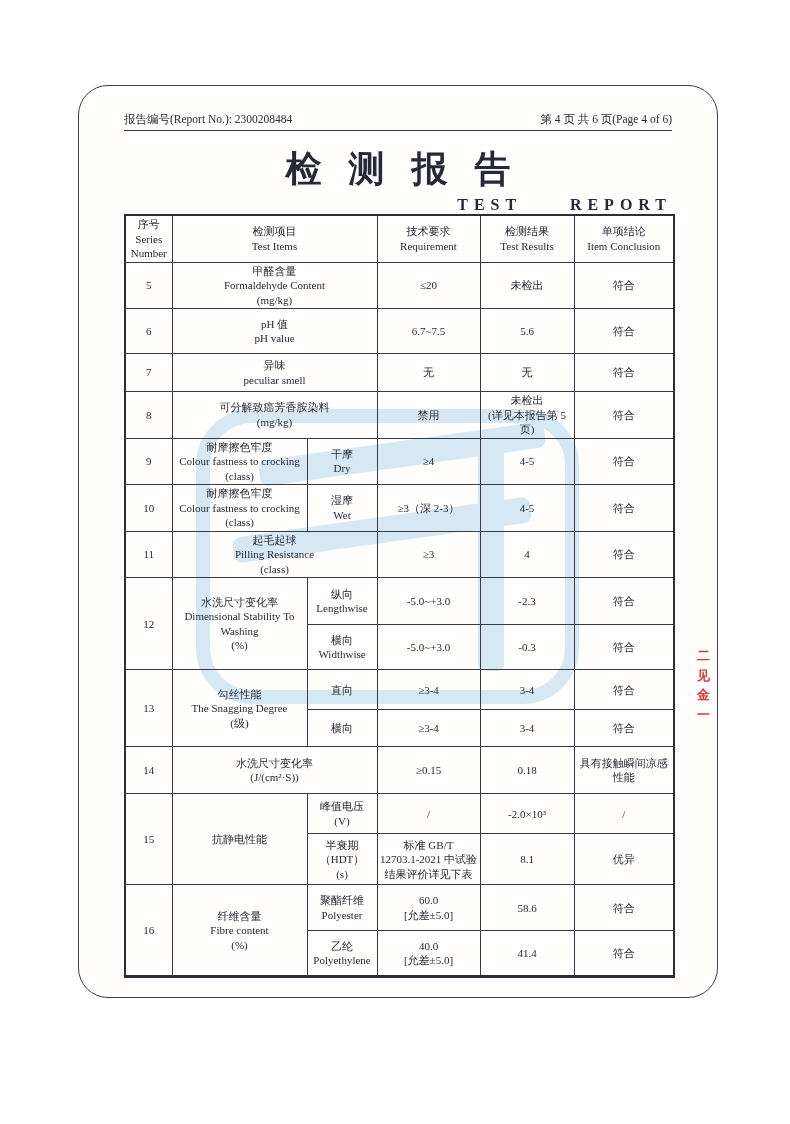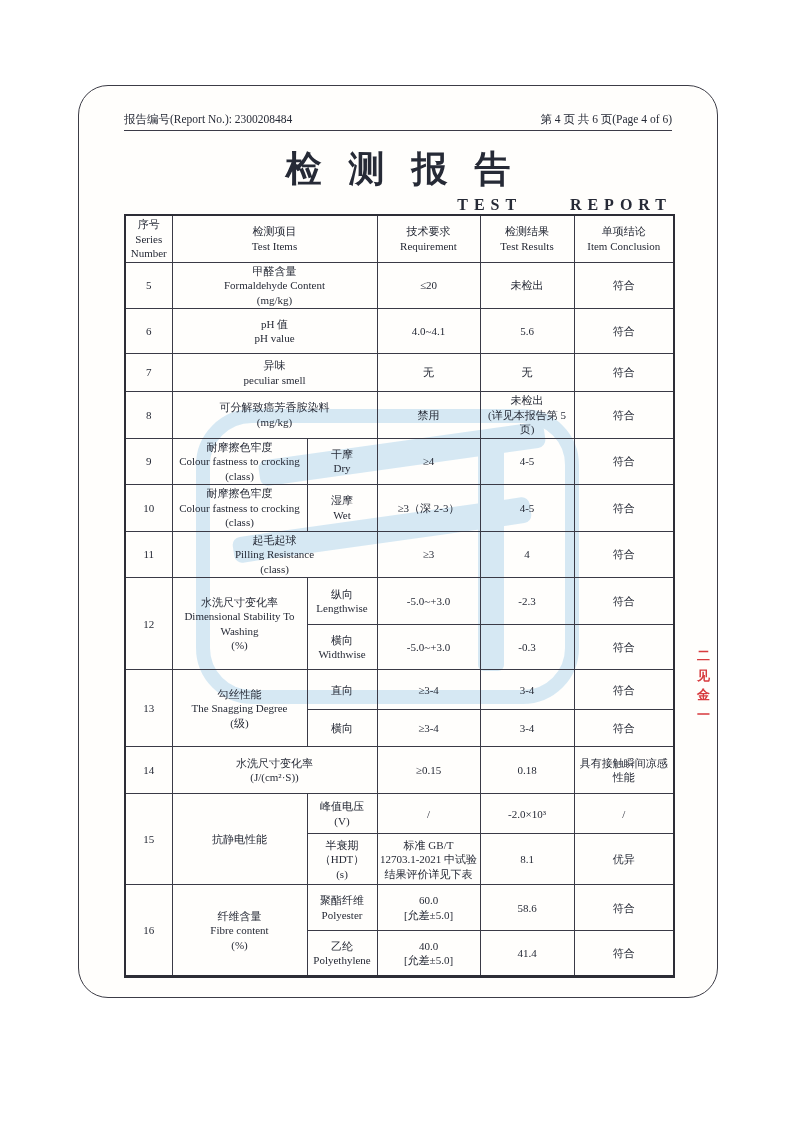--- a/index.html
+++ b/index.html
@@ -119,21 +119,21 @@
 Formaldehyde Content
 (mg/kg)</td>
             <td>≤20</td>
             <td>未检出</td>
             <td>符合</td>
           </tr>
           <tr style="height: 45px;">
             <td>6</td>
             <td colspan="2">pH 值
 pH value</td>
-            <td>4.0~4.1</td>
+            <td>6.7~7.5</td>
             <td>5.6</td>
             <td>符合</td>
           </tr>
           <tr style="height: 38px;">
             <td>7</td>
             <td colspan="2">异味
 peculiar smell</td>
             <td>无</td>
             <td>无</td>
             <td>符合</td>

